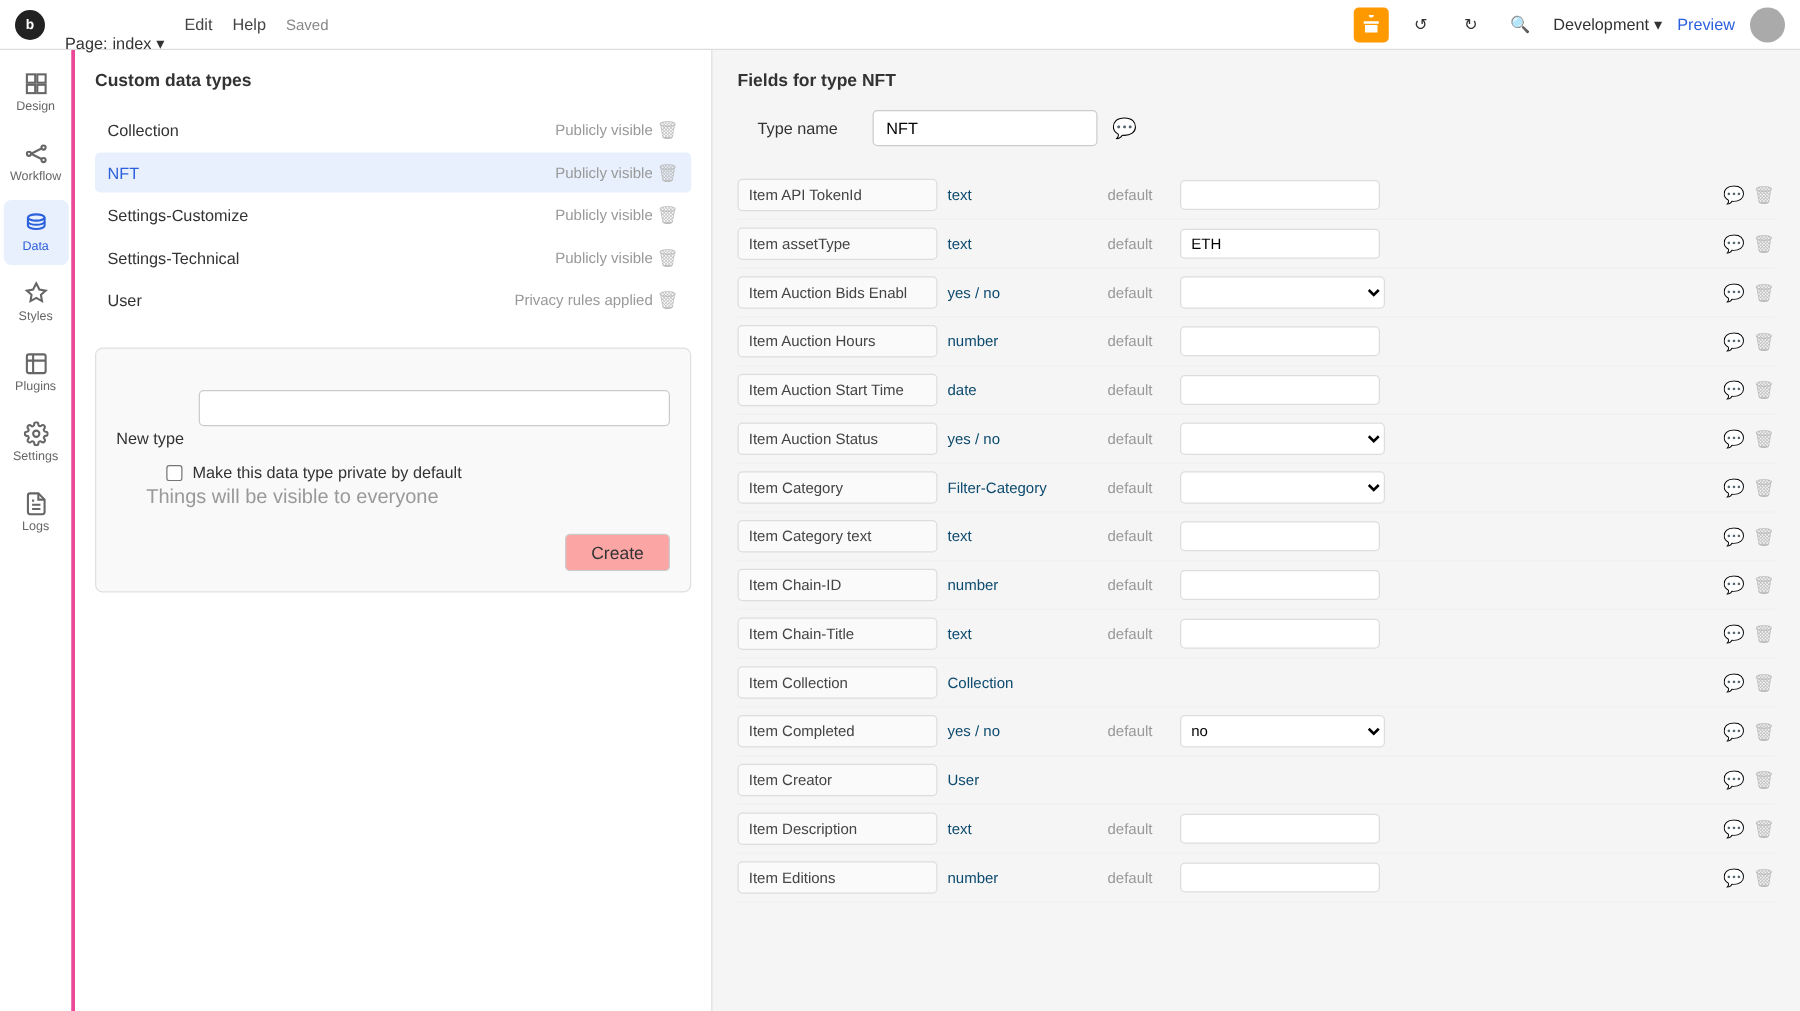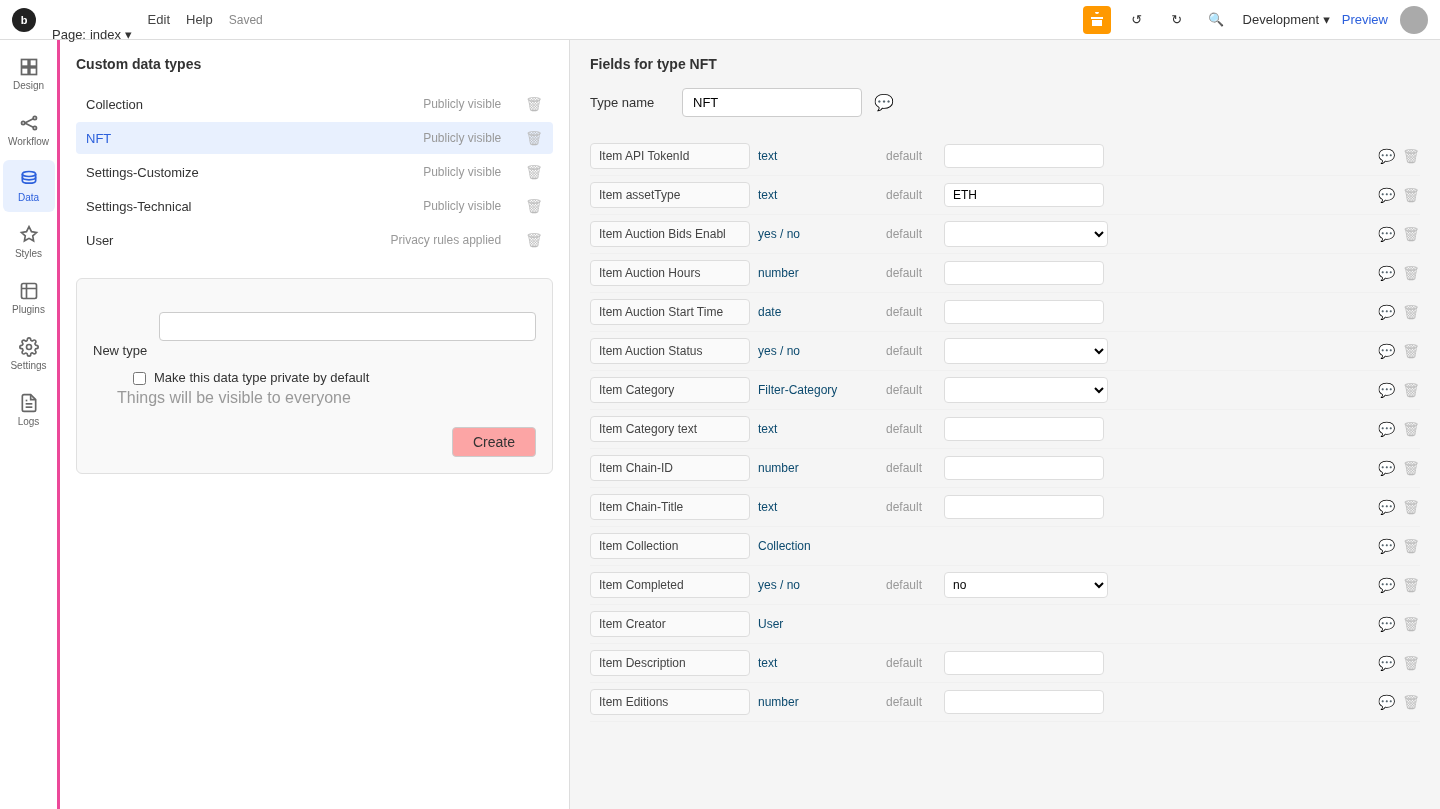--- a/index.html
+++ b/index.html
@@ -68,21 +68,21 @@
     }
     .panel-title { font-size: 14px; font-weight: 600; color: #333; margin-bottom: 16px; }
 
     .data-type-item {
       display: flex; align-items: center; justify-content: space-between;
       padding: 8px 10px; border-radius: 4px; cursor: pointer; margin-bottom: 2px;
     }
     .data-type-item.active { background: #e8f0fe; }
     .data-type-name { font-size: 13px; color: #333; }
     .data-type-name.active { color: #2c60dc; font-weight: 500; }
-    .data-type-visibility { font-size: 12px; color: #999; display: flex; align-items: center; gap: 24px; }
+    .data-type-visibility { font-size: 12px; color: #999; display: flex; align-items: center; gap: 3px; }
     .delete-icon { color: #bbb; cursor: pointer; font-size: 14px; }
 
     .new-type-box {
       margin-top: 20px; background: #f9f9f9; border: 1px solid #e0e0e0;
       border-radius: 6px; padding: 16px;
     }
     .new-type-row { display: flex; align-items: center; gap: 12px; margin-bottom: 12px; }
     .new-type-label { font-size: 13px; color: #333; white-space: nowrap; margin-top: 48px; }
     .new-type-input {
       flex: 1; border: 1px solid #ccc; border-radius: 4px; padding: 6px 10px;
@@ -97,21 +97,21 @@
       border-radius: 4px; background: #fca5a5; font-size: 14px; cursor: pointer; color: #333;
     }
 
     
     .right-panel {
       flex: 1; overflow-y: auto; padding: 16px 20px;
     }
     .right-panel-title { font-size: 14px; font-weight: 600; color: #333; margin-bottom: 16px; }
 
     .type-name-row {
-      display: flex; align-items: center; gap: 12px; margin-bottom: 20px;
+      display: flex; align-items: center; gap: 12px; margin-bottom: 20px; margin-left: 16px;
     }
     .type-name-label { font-size: 13px; color: #333; width: 80px; }
     .type-name-input {
       border: 1px solid #ccc; border-radius: 4px; padding: 6px 10px;
       font-size: 13px; width: 180px; outline: none;
     }
     .comment-icon { color: #bbb; cursor: pointer; font-size: 16px; }
 
     
     .fields-table { width: 100%; }

